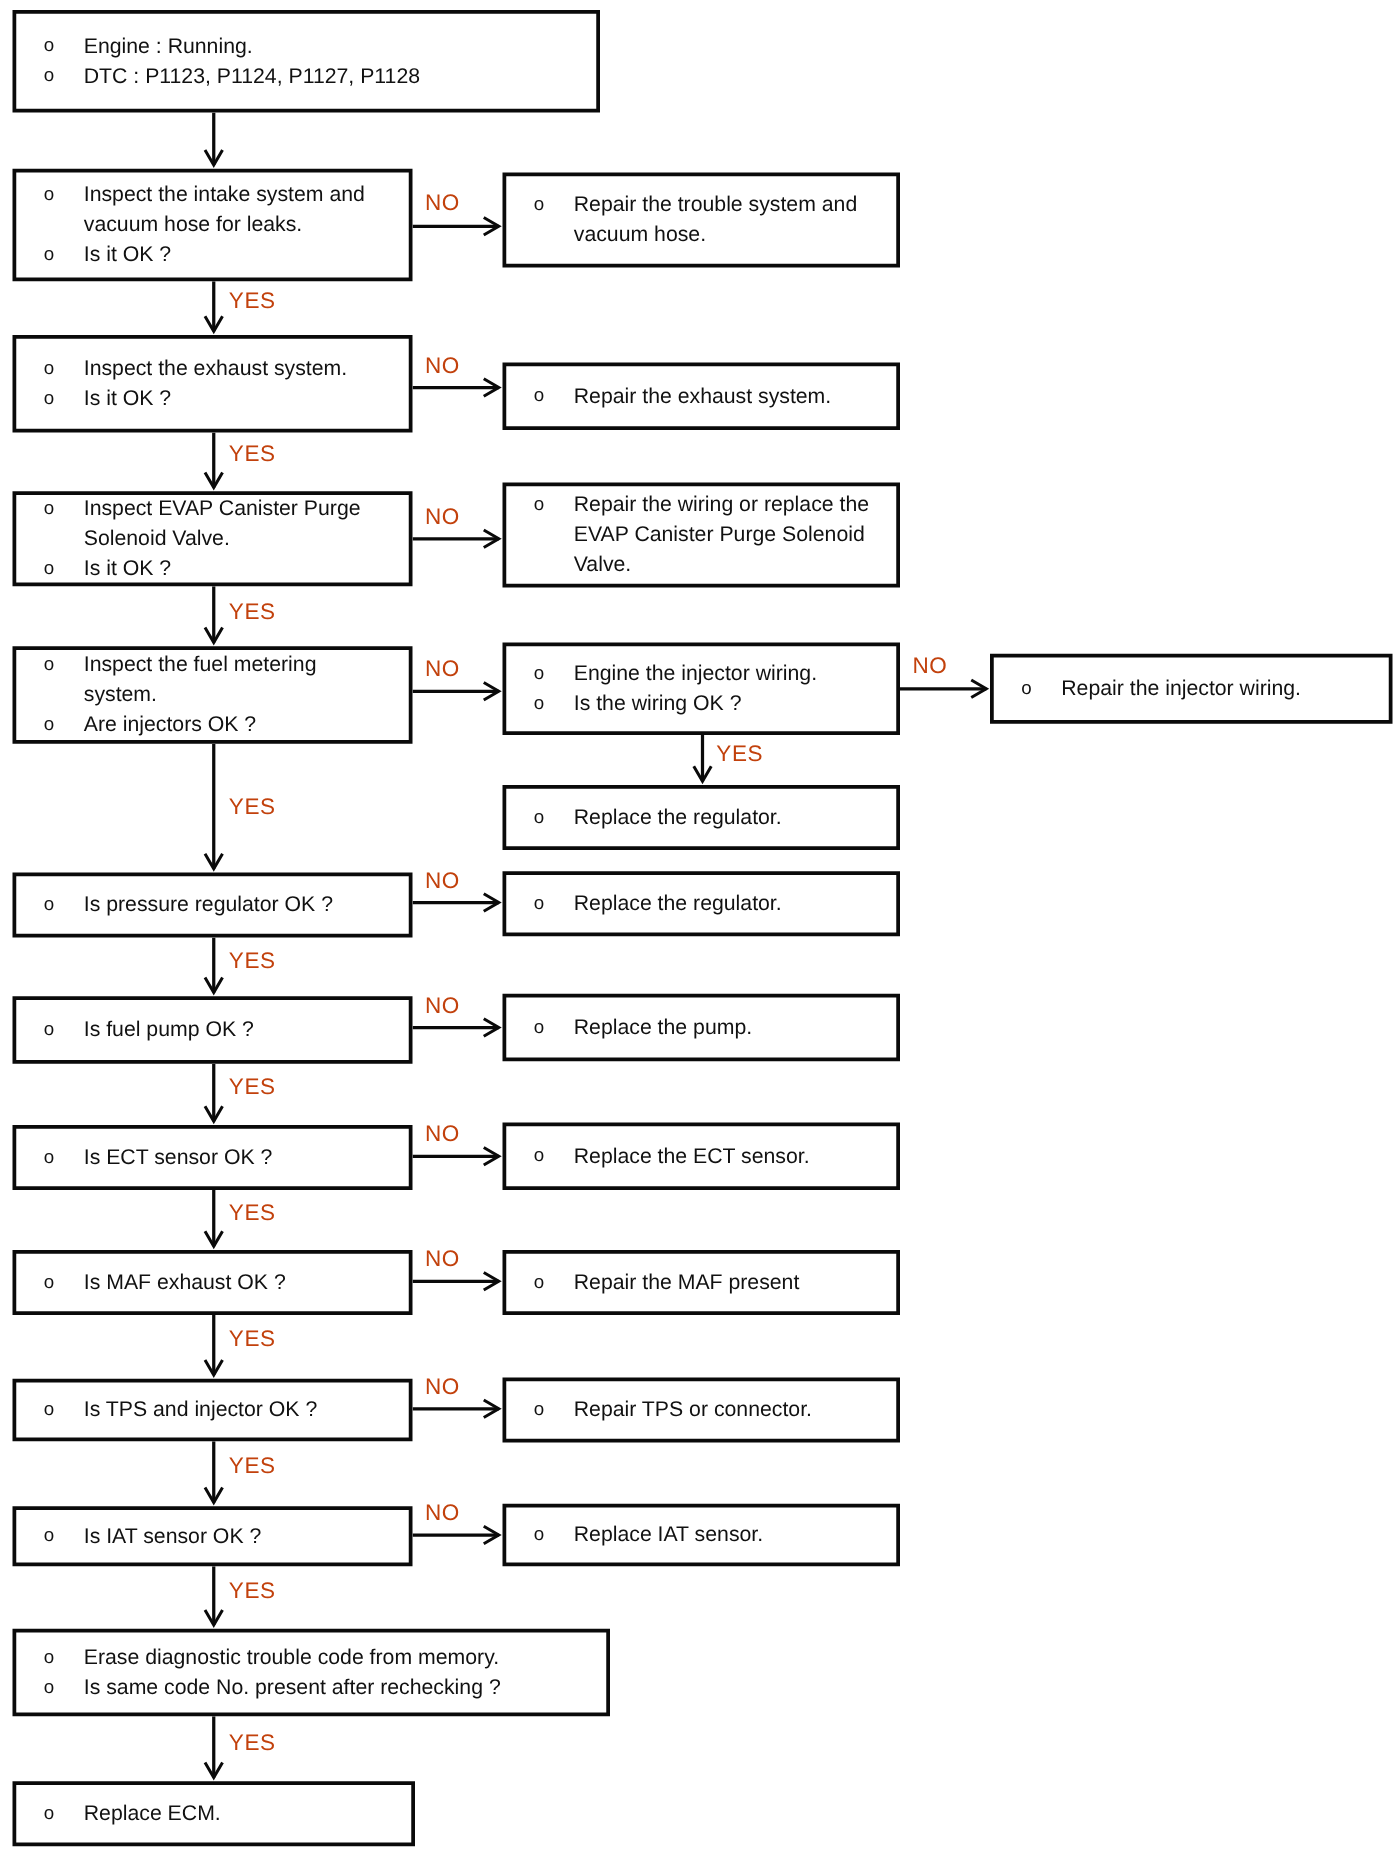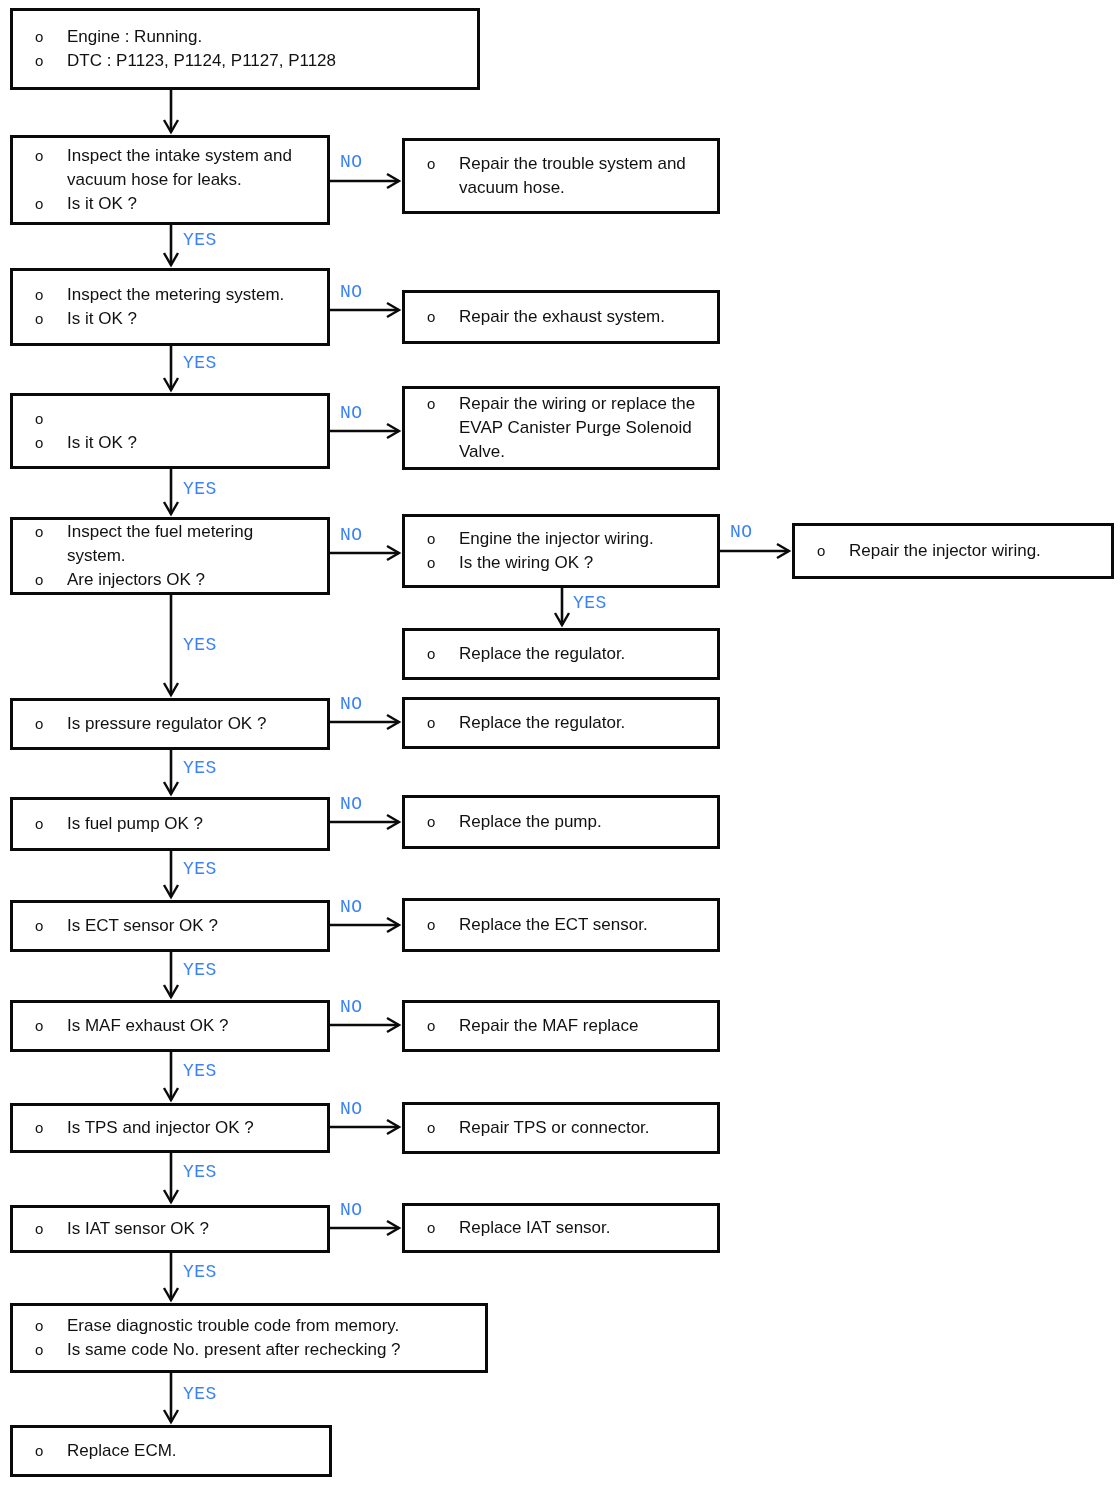--- a/index.html
+++ b/index.html
@@ -38,24 +38,23 @@
   .bullet {
     flex: 0 0 32px;
     font-size: 15px;
     line-height: 24px;
   }
   .txt { flex: 1 1 auto; }
   .lbl {
     position: absolute;
     font-size: 18px;
     line-height: 22px;
-    color: #3b82f6;
+    color: #c2410c;
     letter-spacing: 0.5px;
     white-space: nowrap;
-    font-family: Liberation Mono, monospace;
   }
 </style>
 </head>
 <body>
 
 <div class="canvas">
 
   <svg class="connectors" viewBox="0 0 1120 1488">
     <defs>
       <marker id="ah" markerWidth="20" markerHeight="20" refX="15" refY="10" orient="auto" markerUnits="userSpaceOnUse">
@@ -115,38 +114,39 @@
   <div class="node" style="left:402px;top:138px;width:318px;height:76px">
     <div class="line">
         <span class="bullet">o</span>
         <span class="txt">Repair the trouble system and vacuum hose.</span>
       </div>
   </div>
 
   <div class="node" style="left:10px;top:268px;width:320px;height:78px">
     <div class="line">
         <span class="bullet">o</span>
-        <span class="txt">Inspect the metering system.</span>
+        <span class="txt">Inspect the exhaust system.</span>
       </div>
     <div class="line">
         <span class="bullet">o</span>
         <span class="txt">Is it OK ?</span>
       </div>
   </div>
 
   <div class="node" style="left:402px;top:290px;width:318px;height:54px">
     <div class="line">
         <span class="bullet">o</span>
         <span class="txt">Repair the exhaust system.</span>
       </div>
   </div>
 
   <div class="node" style="left:10px;top:393px;width:320px;height:76px">
     <div class="line">
         <span class="bullet">o</span>
+        <span class="txt">Inspect EVAP Canister Purge Solenoid Valve.</span>
       </div>
     <div class="line">
         <span class="bullet">o</span>
         <span class="txt">Is it OK ?</span>
       </div>
   </div>
 
   <div class="node" style="left:402px;top:386px;width:318px;height:84px">
     <div class="line">
         <span class="bullet">o</span>
@@ -235,21 +235,21 @@
   <div class="node" style="left:10px;top:1000px;width:320px;height:52px">
     <div class="line">
         <span class="bullet">o</span>
         <span class="txt">Is MAF exhaust OK ?</span>
       </div>
   </div>
 
   <div class="node" style="left:402px;top:1000px;width:318px;height:52px">
     <div class="line">
         <span class="bullet">o</span>
-        <span class="txt">Repair the MAF replace</span>
+        <span class="txt">Repair the MAF present</span>
       </div>
   </div>
 
   <div class="node" style="left:10px;top:1103px;width:320px;height:50px">
     <div class="line">
         <span class="bullet">o</span>
         <span class="txt">Is TPS and injector OK ?</span>
       </div>
   </div>
 

